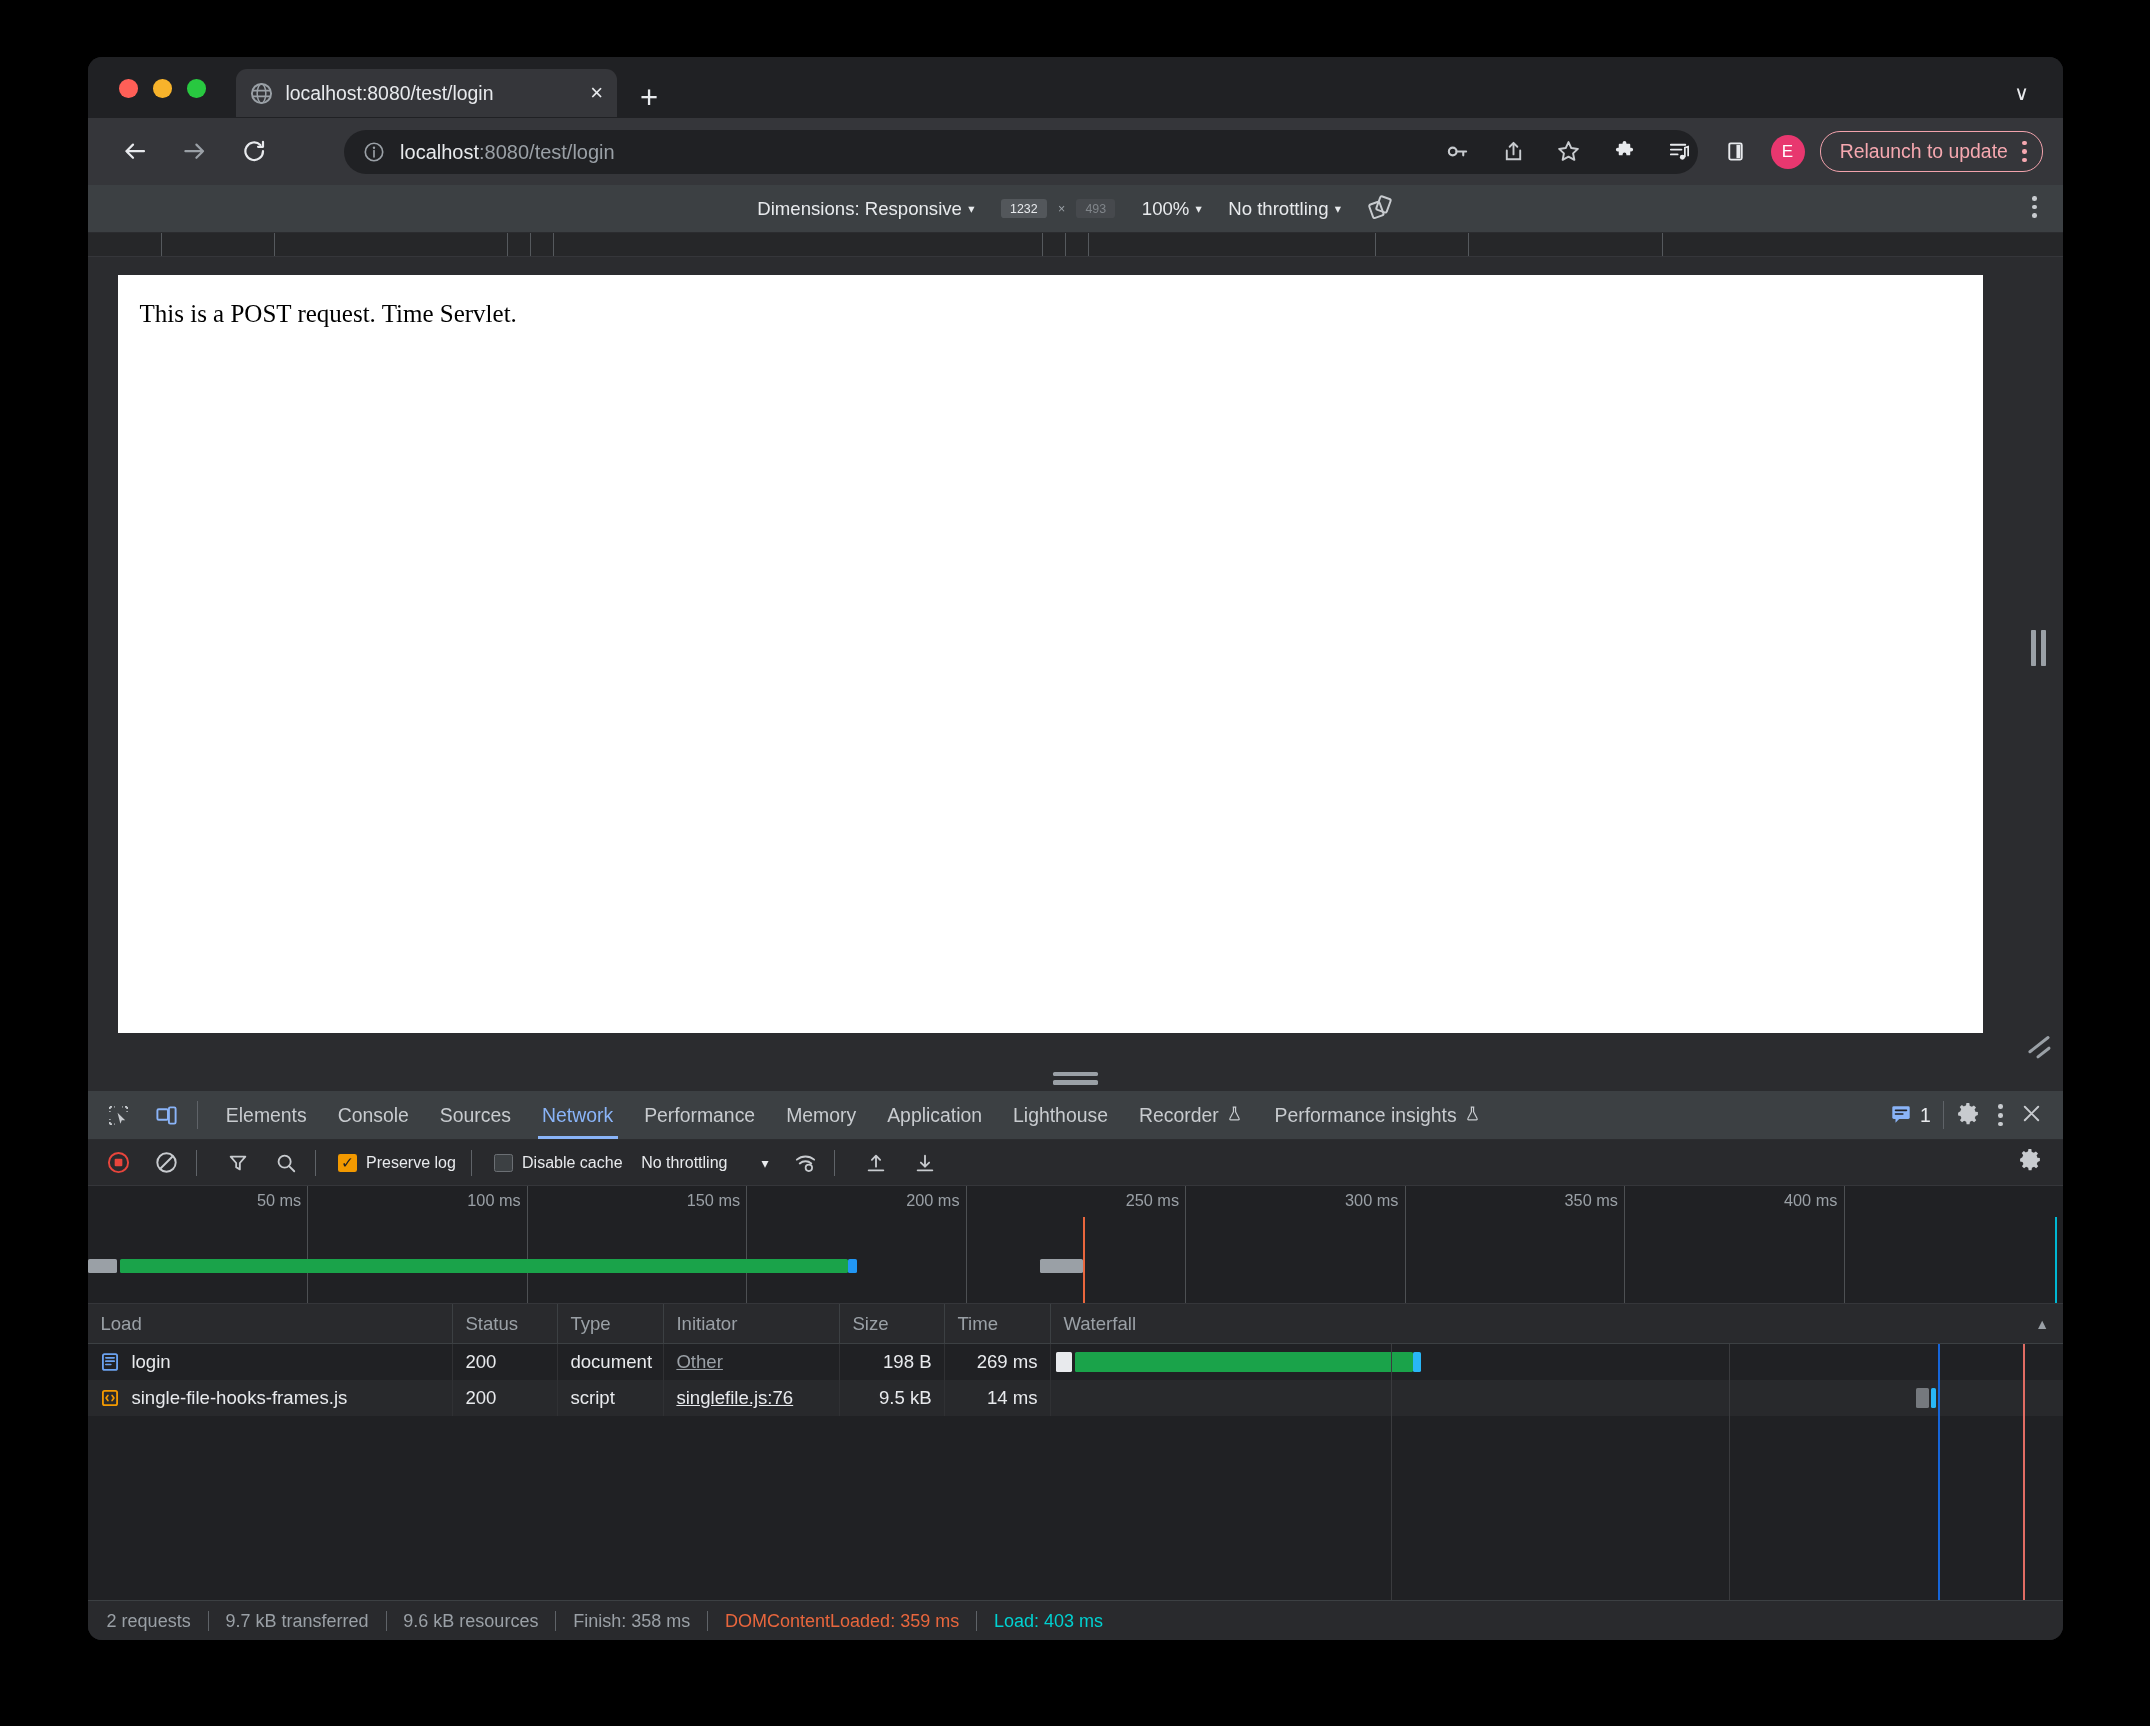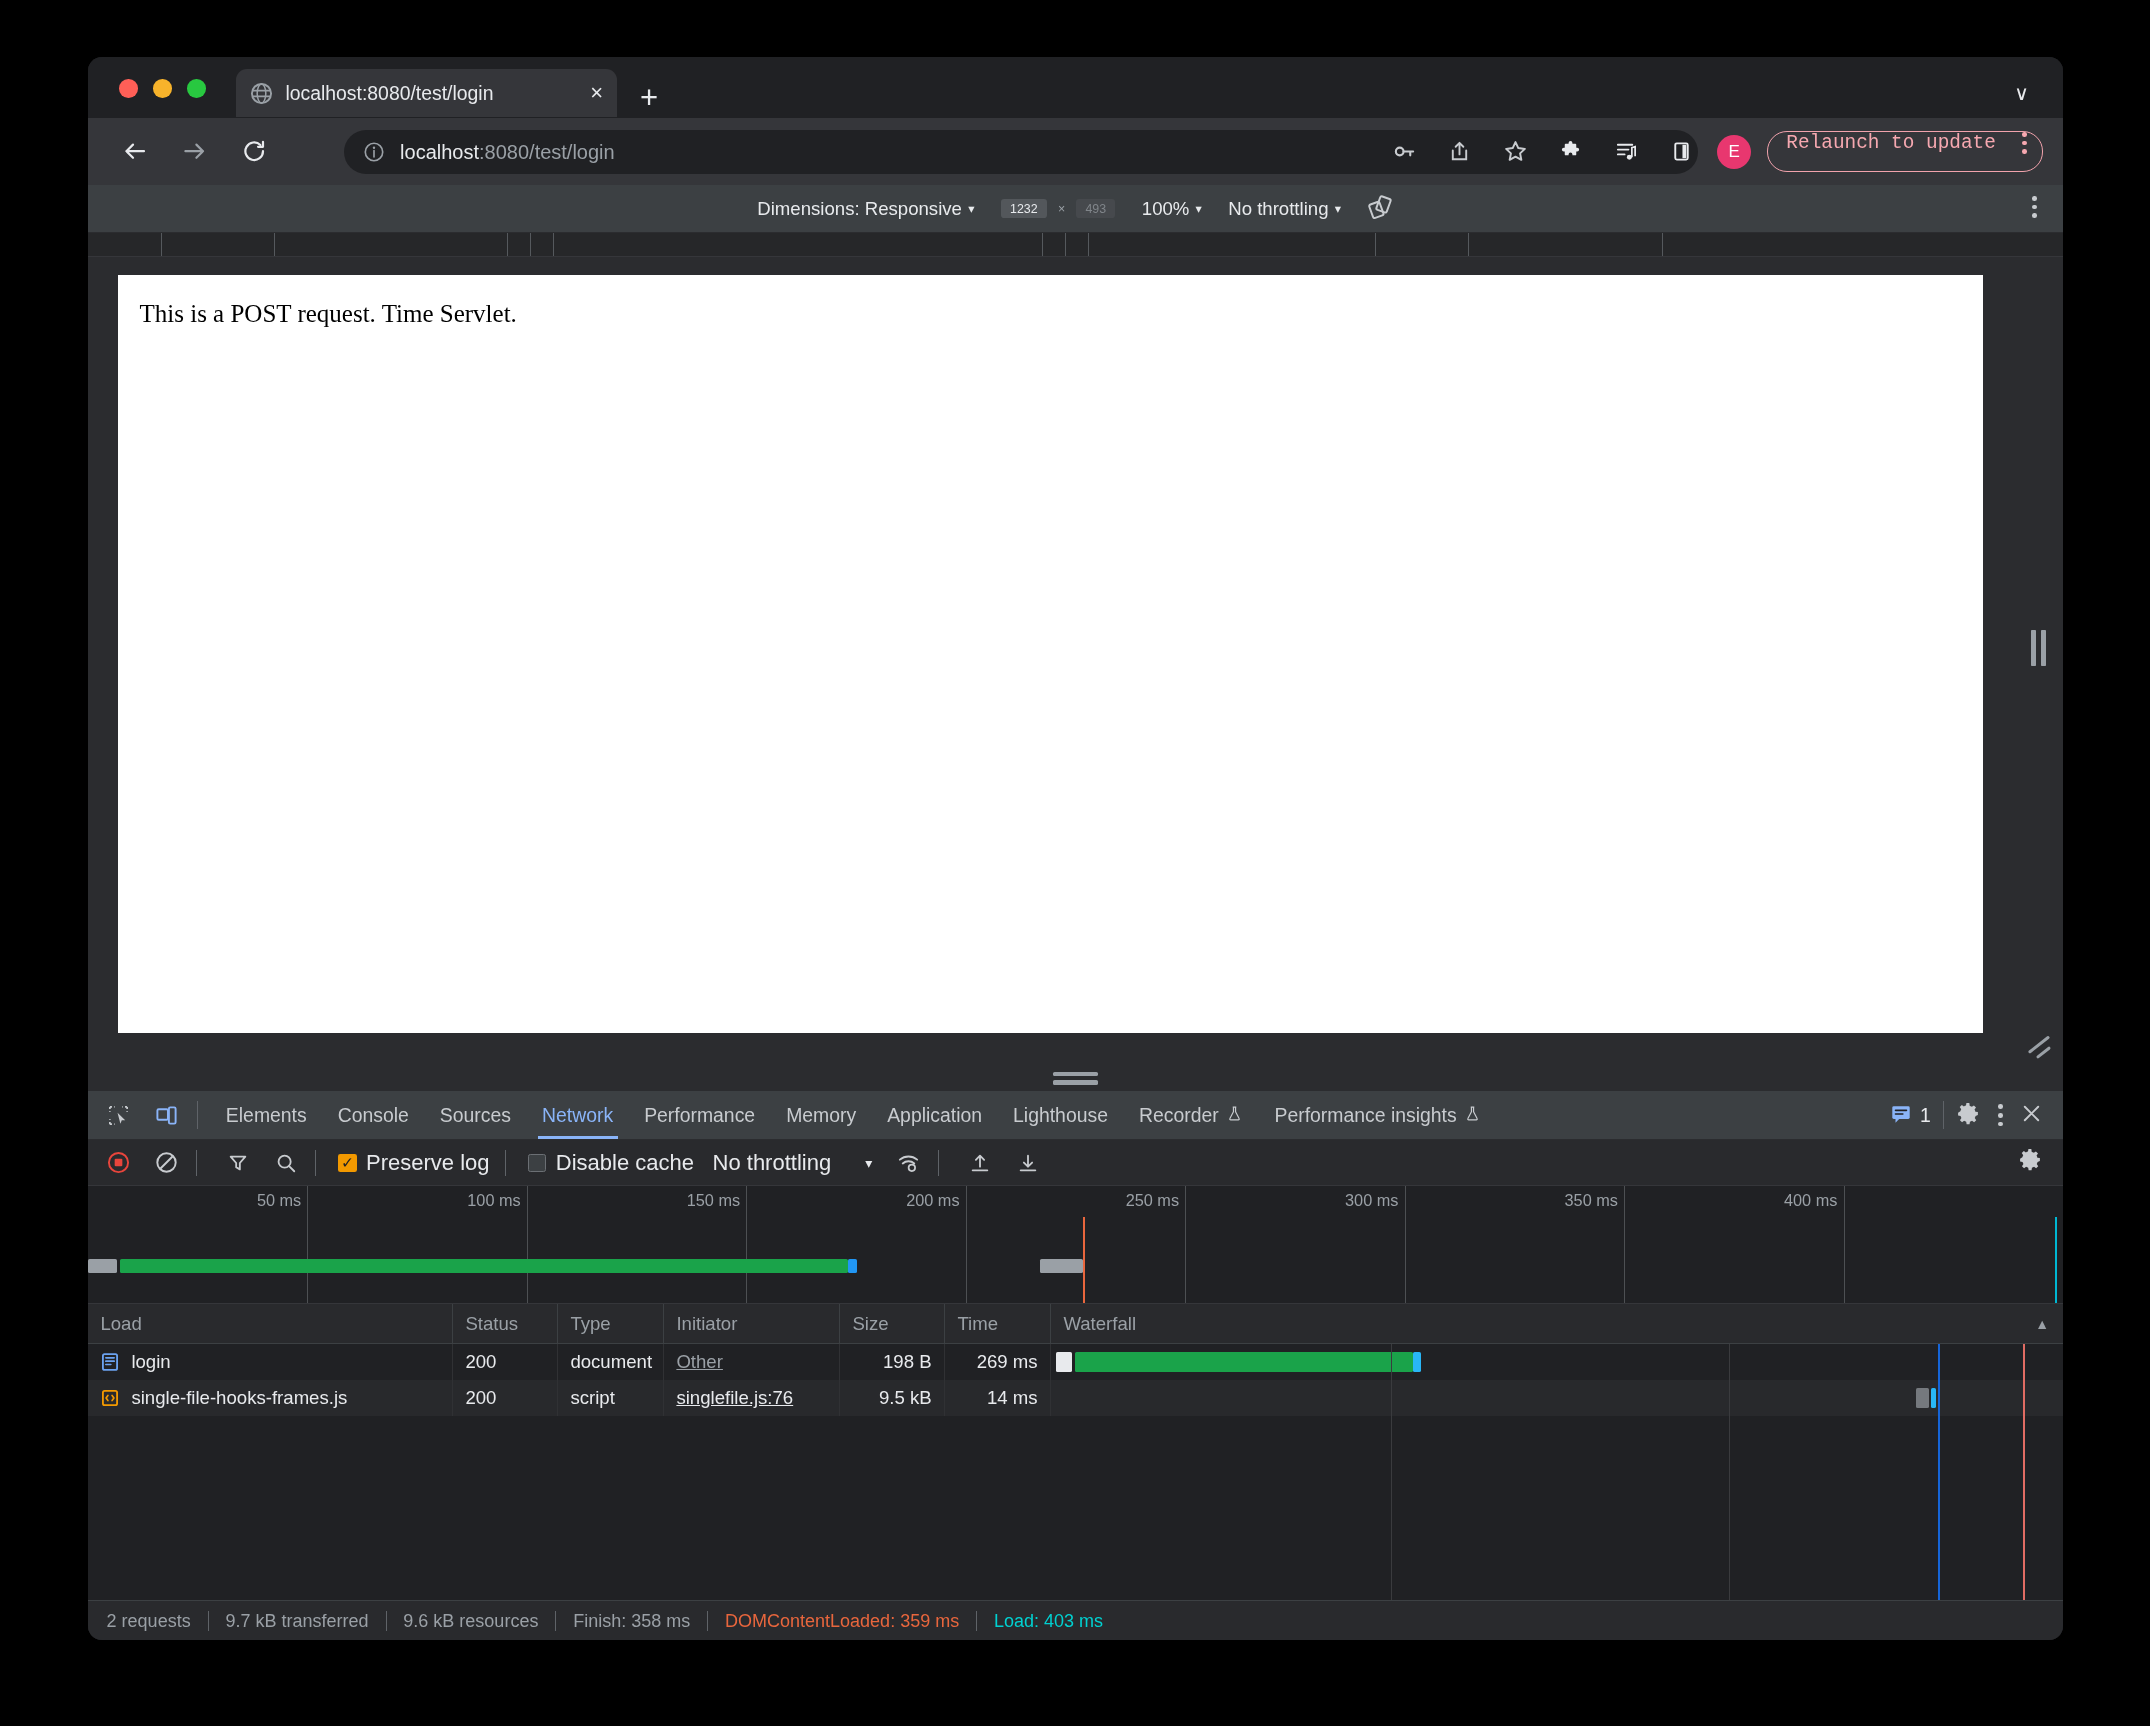--- a/index.html
+++ b/index.html
@@ -39,22 +39,22 @@
     background:#202124;border-radius:22px;display:flex;align-items:center;padding:0 18.6px;box-sizing:border-box;
   }
   .omnibox .info{width:22px;height:22px;flex:0 0 22px;margin-right:15.5px;}
   .omnibox .url{font-size:20px;color:#9aa0a6;white-space:nowrap;}
   .omnibox .url b{color:#e8eaed;font-weight:400;}
   .navicons{position:absolute;right:0;top:0;height:67px;display:flex;align-items:center;}
   .navicon{width:40px;height:40px;margin-right:15.5px;display:flex;align-items:center;justify-content:center;color:#c8cbcf;}
   .avatar{width:34px;height:34px;border-radius:50%;background:#e8376f;color:#fff;
           display:flex;align-items:center;justify-content:center;font-size:17px;margin-right:15.5px;}
   .relaunch{
-    display:flex;gap:26px;height:39px;border:1.6px solid #f2a3ad;border-radius:20px;
-    padding:0 15.5px 0 18.6px;margin-right:20px;color:#f6a8b0;font-size:19.4px;white-space:nowrap;font-family:Liberation Mono, monospace;
+    display:flex;align-items:center;gap:14px;height:39px;border:1.6px solid #f2a3ad;border-radius:20px;
+    padding:0 15.5px 0 18.6px;margin-right:20px;color:#f6a8b0;font-size:19.4px;white-space:nowrap;
   }
   .kebab{display:flex;flex-direction:column;gap:3.9px;}
   .kebab i{width:4.7px;height:4.7px;border-radius:50%;background:#f6a8b0;display:block;}
 
   
   .devicebar{height:47px;background:#3c4043;display:flex;align-items:center;justify-content:center;
              position:relative;border-bottom:0.8px solid #2b2c2f;}
   .devicebar .grp{display:flex;align-items:center;color:#e8eaed;font-size:18.6px;gap:6.2px;}
   .devicebar .sep{width:26.4px;}
   .dimbox{background:#53575b;border-radius:3.1px;padding:2.3px 9.3px;color:#e8eaed;}
@@ -92,21 +92,21 @@
   .dt-tab.active:after{content:"";position:absolute;left:11px;right:11px;bottom:0;height:3.1px;background:#8ab4f8;}
   .dt-right{position:absolute;right:0;top:0;height:48px;display:flex;align-items:center;padding-right:20px;}
   .msgcount{color:#e8eaed;font-size:19.4px;margin-left:7.8px;}
   .dt-kebab{display:flex;flex-direction:column;gap:3.9px;margin:0 17px;}
   .dt-kebab i{width:4.7px;height:4.7px;border-radius:50%;background:#c8cbcf;display:block;}
 
   .net-toolbar{height:45px;background:#292a2d;display:flex;align-items:center;position:relative;
                border-bottom:0.8px solid #35363a;}
   .nt-btn{width:36px;height:36px;margin-left:12.4px;display:flex;align-items:center;justify-content:center;}
   .nt-sep{width:0.8px;height:26.4px;background:#5f6368;margin:0 11px;}
-  .nt-label{color:#e8eaed;font-size:22px;white-space:nowrap;}
+  .nt-label{color:#e8eaed;font-size:16px;white-space:nowrap;}
   .cb{width:18.6px;height:18.6px;border-radius:2.3px;margin-right:9.3px;display:flex;align-items:center;justify-content:center;}
   .cb.on{background:#f29900;color:#202124;font-size:15.5px;}
   .cb.off{background:#3c4043;border:0.8px solid #6b6f74;box-sizing:border-box;}
   .nt-item{display:flex;align-items:center;margin-left:11px;}
   .nt-right{position:absolute;right:20px;top:6.2px;}
 
   
   .overview{position:relative;height:117px;background:#202124;border-bottom:0.8px solid #35363a;overflow:hidden;}
   .ov-ruler{position:absolute;left:0;right:0;top:0;height:36px;}
   .ov-tick{position:absolute;top:0;bottom:-81px;width:0.8px;background:#4d5053;}

